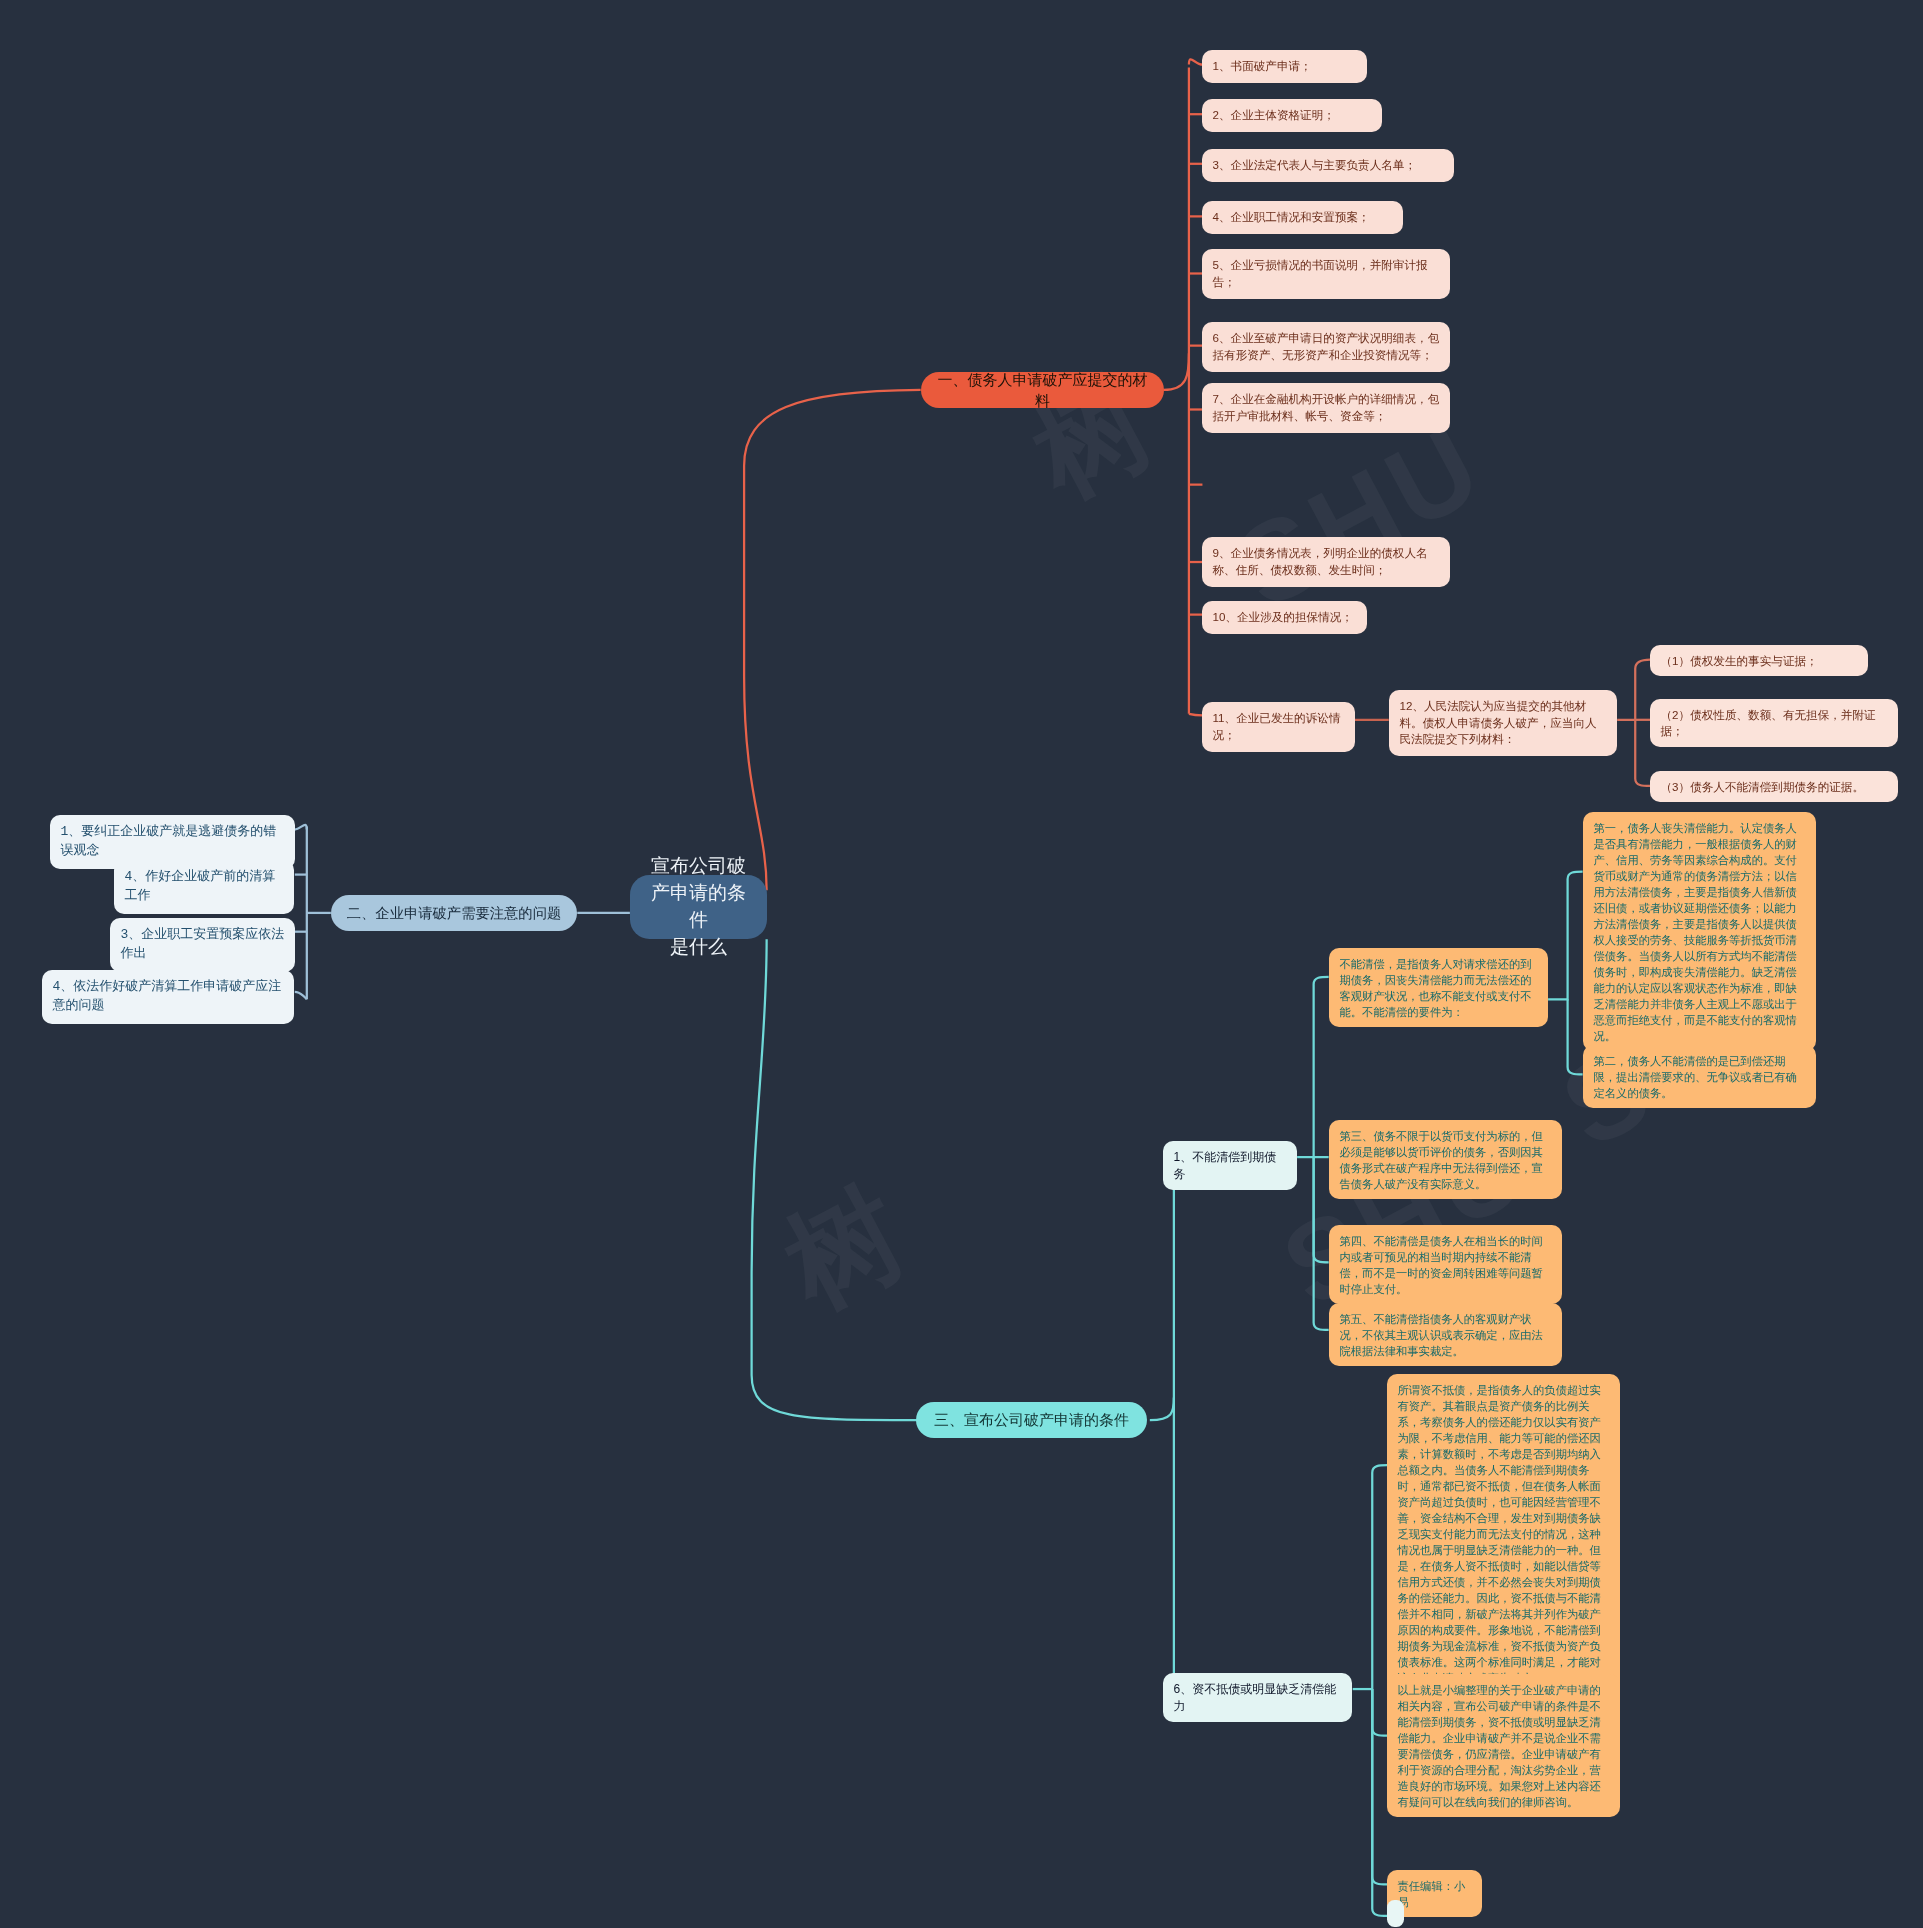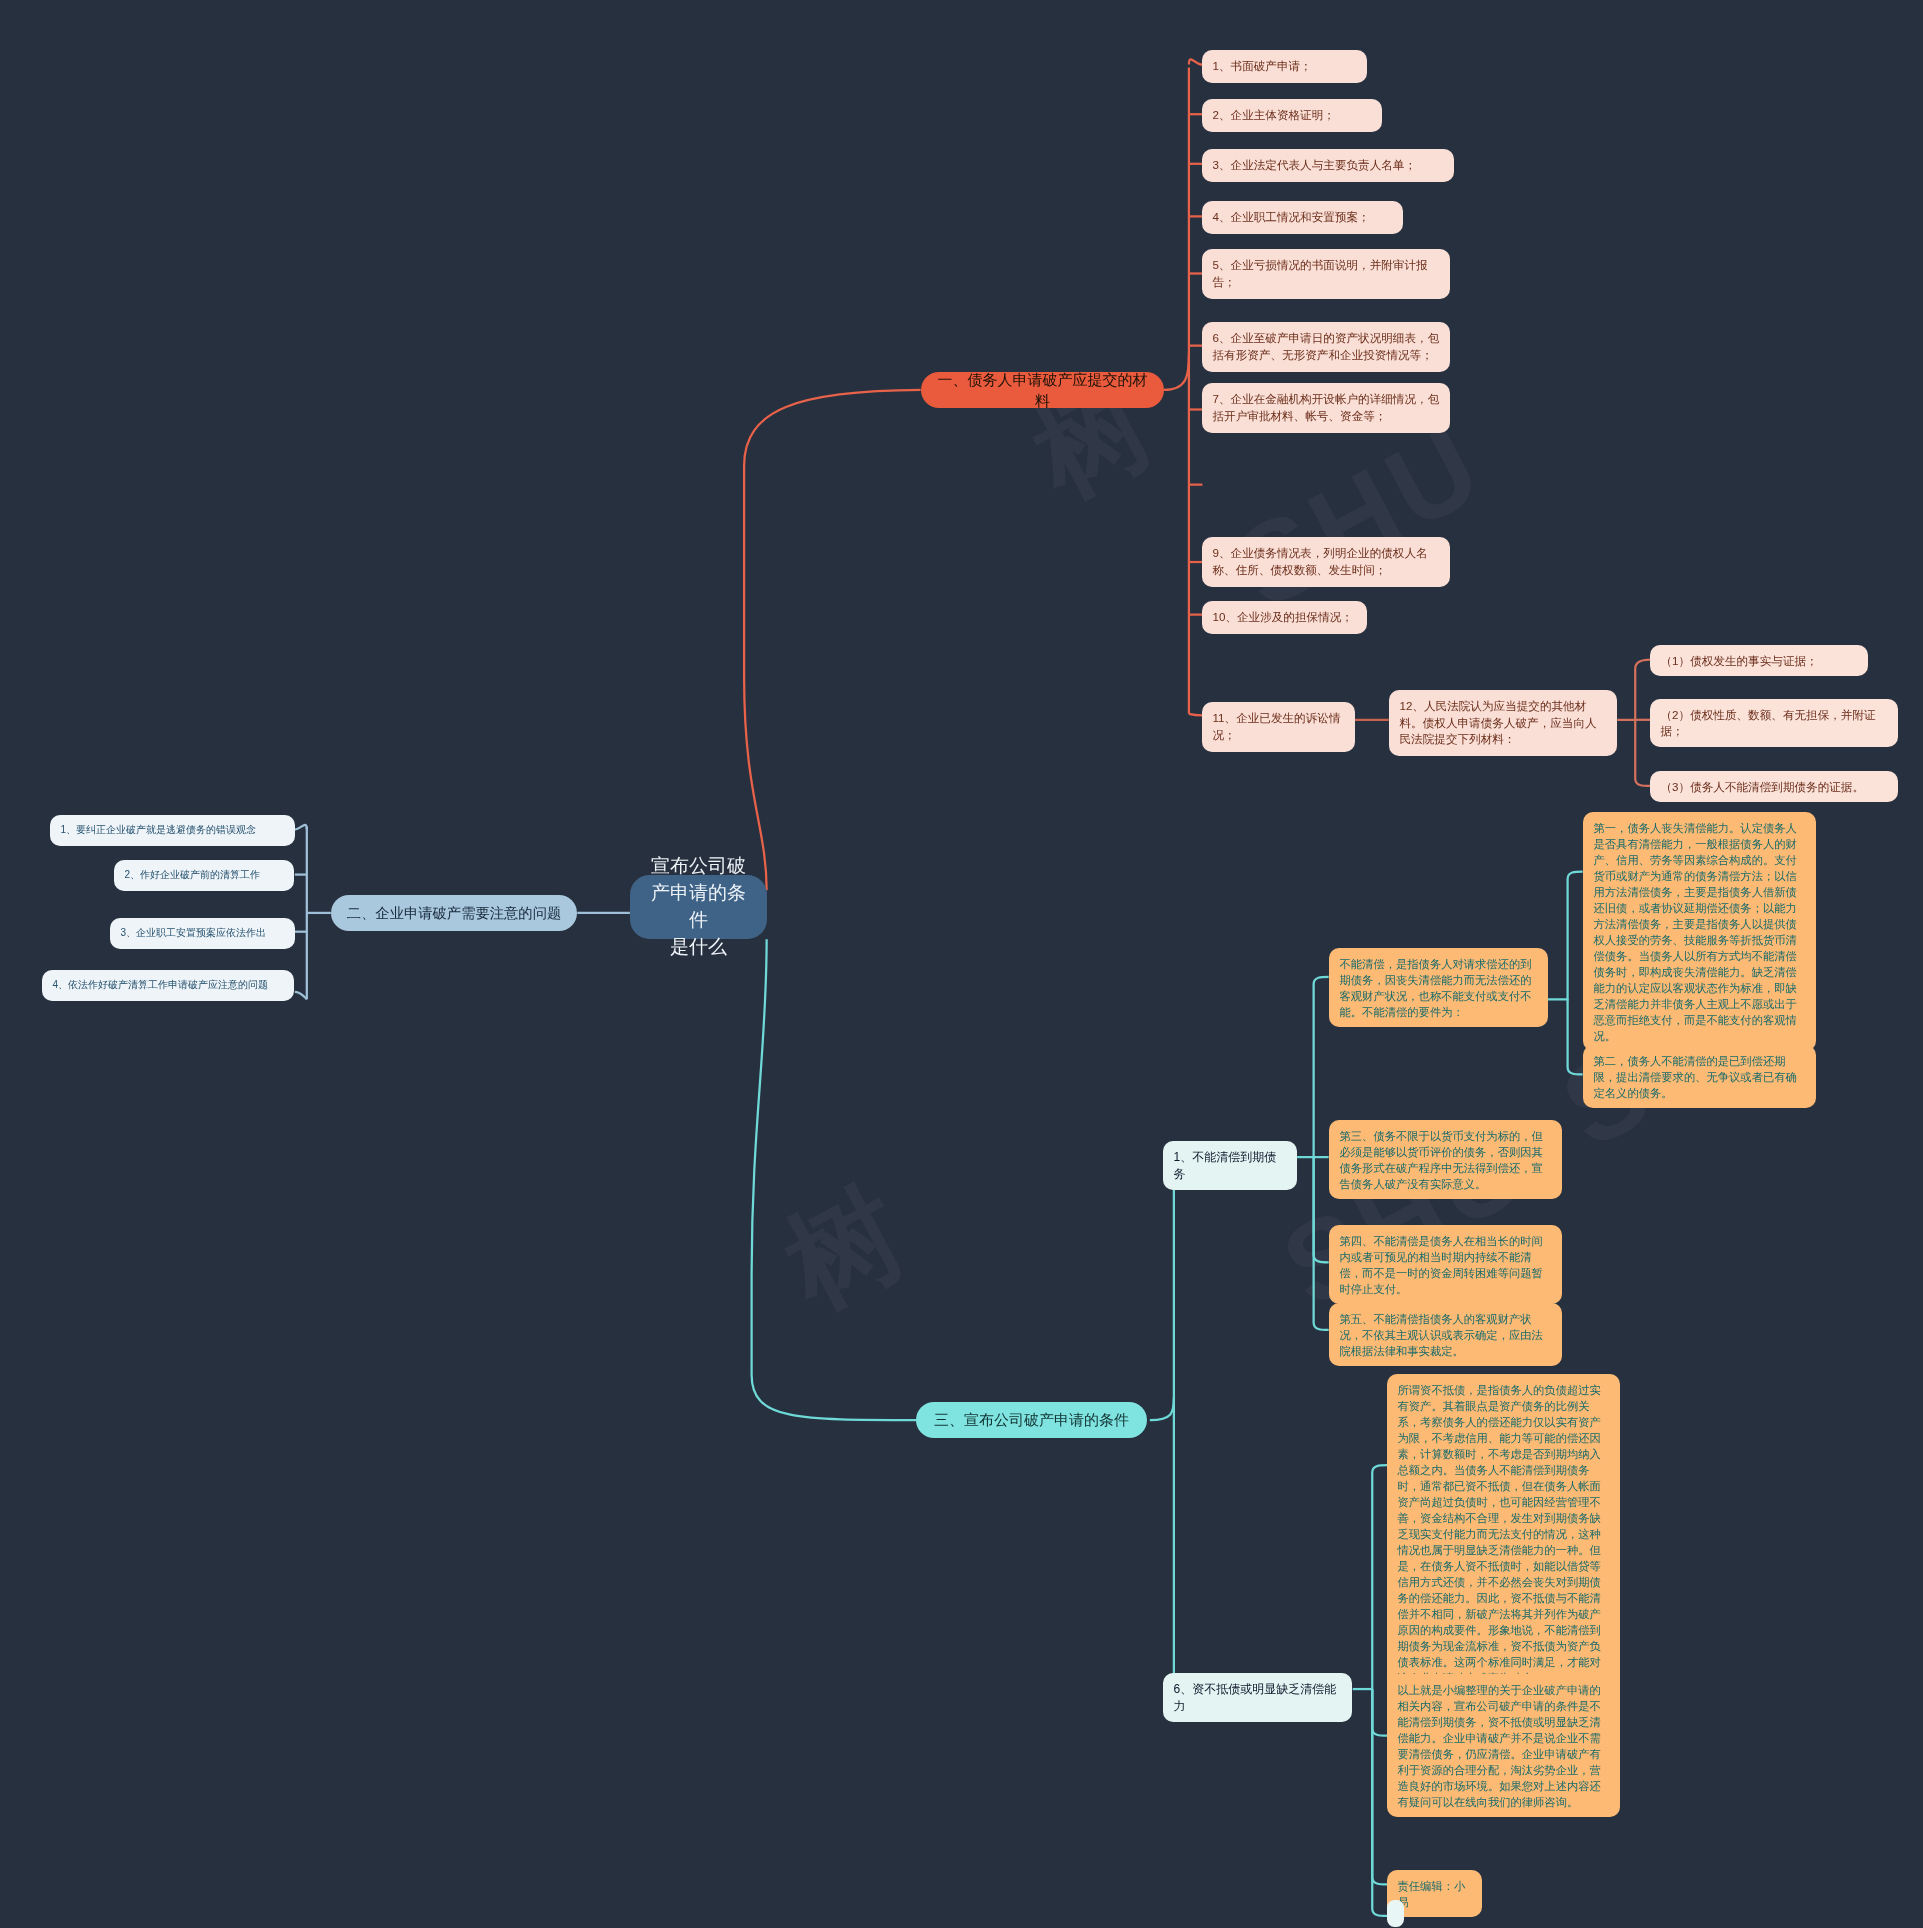--- a/index.html
+++ b/index.html
@@ -19,21 +19,21 @@
   .b1-head{background:#ea5a3c;color:#1d1208;font-size:15px;
            border-radius:18px;padding:8.3px 16.5px;text-align:center;
            display:flex;align-items:center;justify-content:center;}
   .b1-item{background:#fadfd6;color:#6b2e1b;font-size:11.6px;padding:8.3px 10.5px;}
   .b1-sub{background:#fbe3da;color:#6b2e1b;font-size:11.6px;padding:7.5px 10.5px;}
 
   
   .b2-head{background:#a9c7dd;color:#17293a;font-size:14.3px;
            border-radius:18px;padding:8.3px 15px;text-align:center;
            display:flex;align-items:center;justify-content:center;}
-  .b2-item{background:#eef4f8;color:#24506e;font-size:10px;padding:8.3px 10.5px;}
+  .b2-item{background:#eef4f8;color:#24506e;font-size:13px;padding:8.3px 10.5px;font-family:Liberation Mono, monospace;}
 
   
   .b3-head{background:#7fe3e0;color:#123433;font-size:15px;
            border-radius:18px;padding:8.3px 16.5px;text-align:center;
            display:flex;align-items:center;justify-content:center;}
   .b3-item{background:#e3f4f3;color:#0f172a;font-size:12px;padding:7.5px 10.5px;}
   .b3-text{background:#fdba74;color:#176a6a;font-size:11.3px;padding:7.5px 10.5px;}
   .b3-blank{background:#e8f6f5;border-radius:7.5px;}
 
   .wm{position:absolute;color:rgba(255,255,255,.045);font-size:113px;
@@ -128,21 +128,21 @@
 
   <div class="node b1-item" style="left:1389px;top:690px;width:228px;">12、人民法院认为应当提交的其他材料。债权人申请债务人破产，应当向人民法院提交下列材料：</div>
 
   <div class="node b1-sub" style="left:1650px;top:645px;width:218px;">（1）债权发生的事实与证据；</div>
   <div class="node b1-sub" style="left:1650px;top:699px;width:248px;">（2）债权性质、数额、有无担保，并附证据；</div>
   <div class="node b1-sub" style="left:1650px;top:771px;width:248px;">（3）债务人不能清偿到期债务的证据。</div>
 
   <div class="node b2-head" style="left:331px;top:895px;width:246px;height:36px;">二、企业申请破产需要注意的问题</div>
 
   <div class="node b2-item" style="left:50px;top:815px;width:245px;">1、要纠正企业破产就是逃避债务的错误观念</div>
-  <div class="node b2-item" style="left:114px;top:860px;width:180px;">2、作好企业破产前的清算工作</div>
+  <div class="node b2-item" style="left:114px;top:860px;width:180px;">4、作好企业破产前的清算工作</div>
   <div class="node b2-item" style="left:110px;top:918px;width:185px;">3、企业职工安置预案应依法作出</div>
   <div class="node b2-item" style="left:42px;top:970px;width:252px;">4、依法作好破产清算工作申请破产应注意的问题</div>
 
   <div class="node b3-head" style="left:916px;top:1402px;width:231px;height:36px;">三、宣布公司破产申请的条件</div>
 
   <div class="node b3-item" style="left:1163px;top:1141px;width:134px;">1、不能清偿到期债务</div>
 
   <div class="node b3-text" style="left:1329px;top:948px;width:219px;">不能清偿，是指债务人对请求偿还的到期债务，因丧失清偿能力而无法偿还的客观财产状况，也称不能支付或支付不能。不能清偿的要件为：</div>
 
   <div class="node b3-text" style="left:1583px;top:812px;width:233px;">第一，债务人丧失清偿能力。认定债务人是否具有清偿能力，一般根据债务人的财产、信用、劳务等因素综合构成的。支付货币或财产为通常的债务清偿方法；以信用方法清偿债务，主要是指债务人借新债还旧债，或者协议延期偿还债务；以能力方法清偿债务，主要是指债务人以提供债权人接受的劳务、技能服务等折抵货币清偿债务。当债务人以所有方式均不能清偿债务时，即构成丧失清偿能力。缺乏清偿能力的认定应以客观状态作为标准，即缺乏清偿能力并非债务人主观上不愿或出于恶意而拒绝支付，而是不能支付的客观情况。</div>

